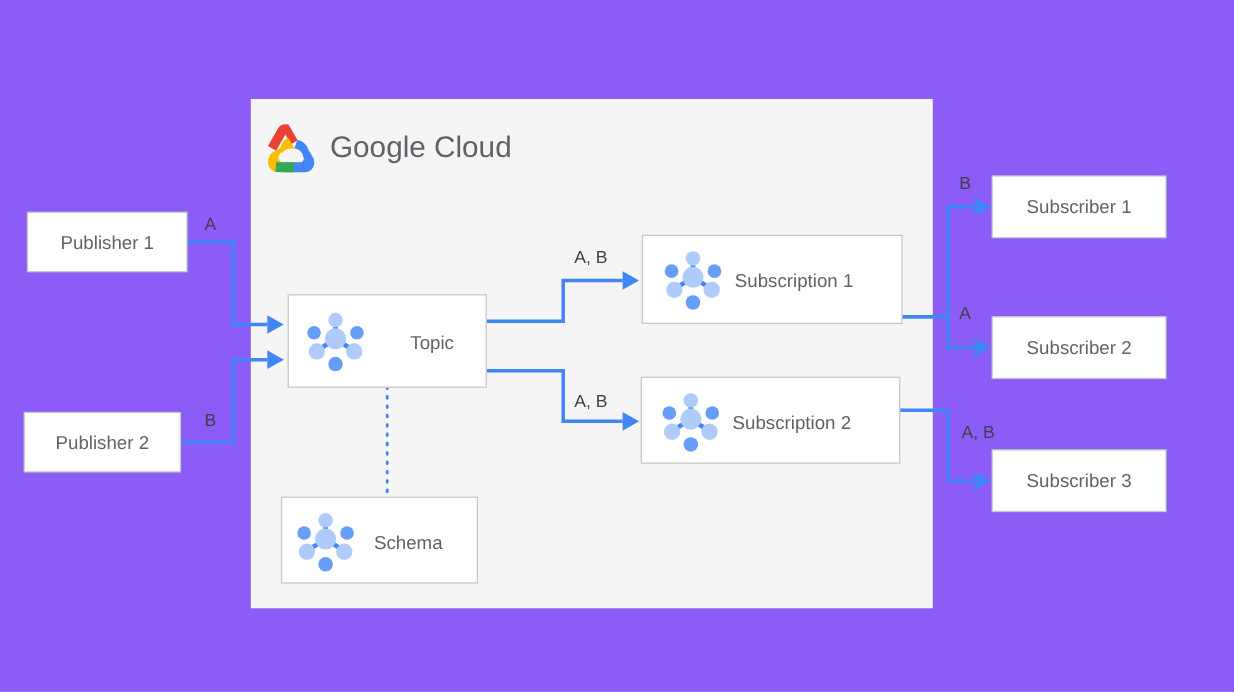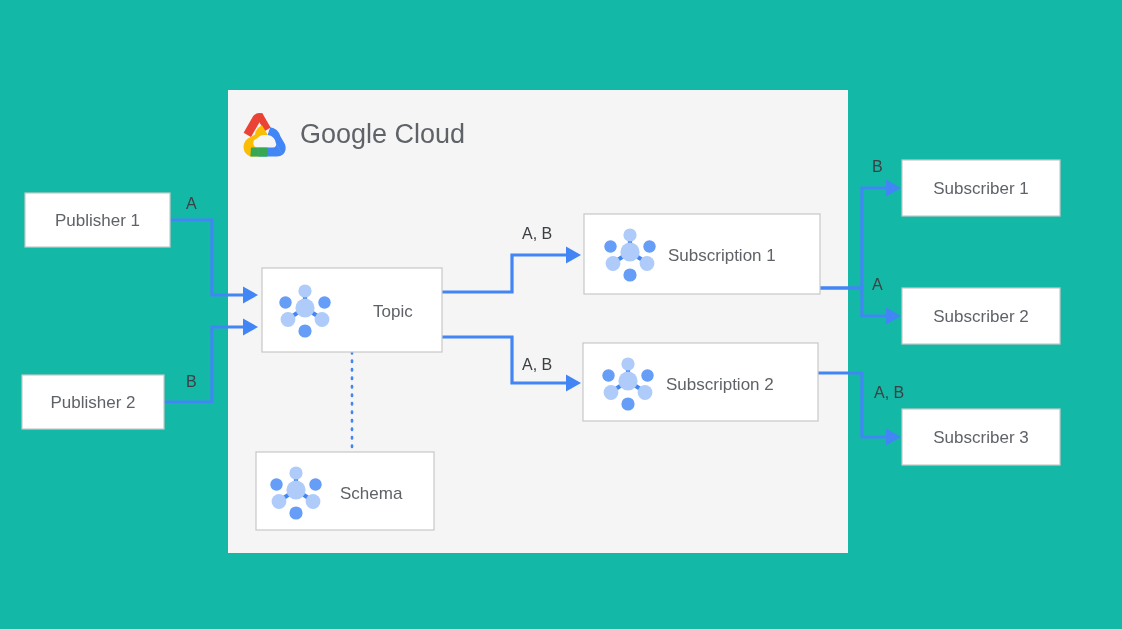--- a/index.html
+++ b/index.html
@@ -4,21 +4,21 @@
 <style>
   html, body {
     margin: 0;
     padding: 0;
     background: #ffffff;
   }
   #canvas {
     position: relative;
     width: 1122px;
     height: 629px;
-    background: #14b8a6;
+    background: #8b5cf6;
     font-family: "Liberation Sans", sans-serif;
     overflow: hidden;
   }
   #diagram-svg {
     position: absolute;
     left: 0;
     top: 0;
     width: 1122px;
     height: 629px;
   }

